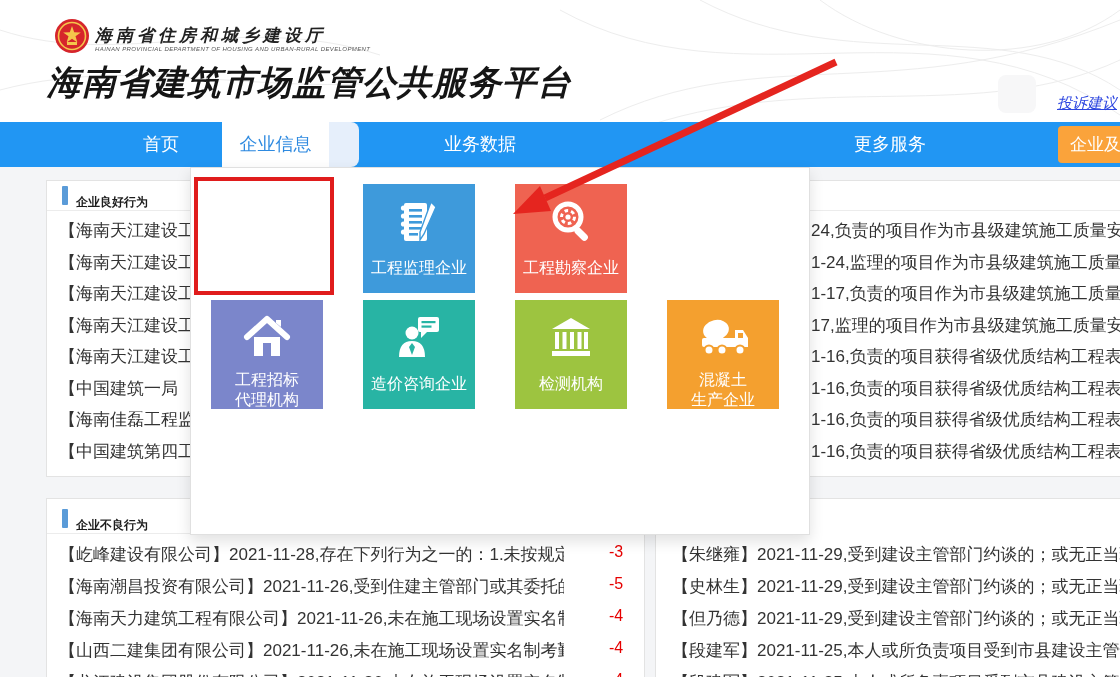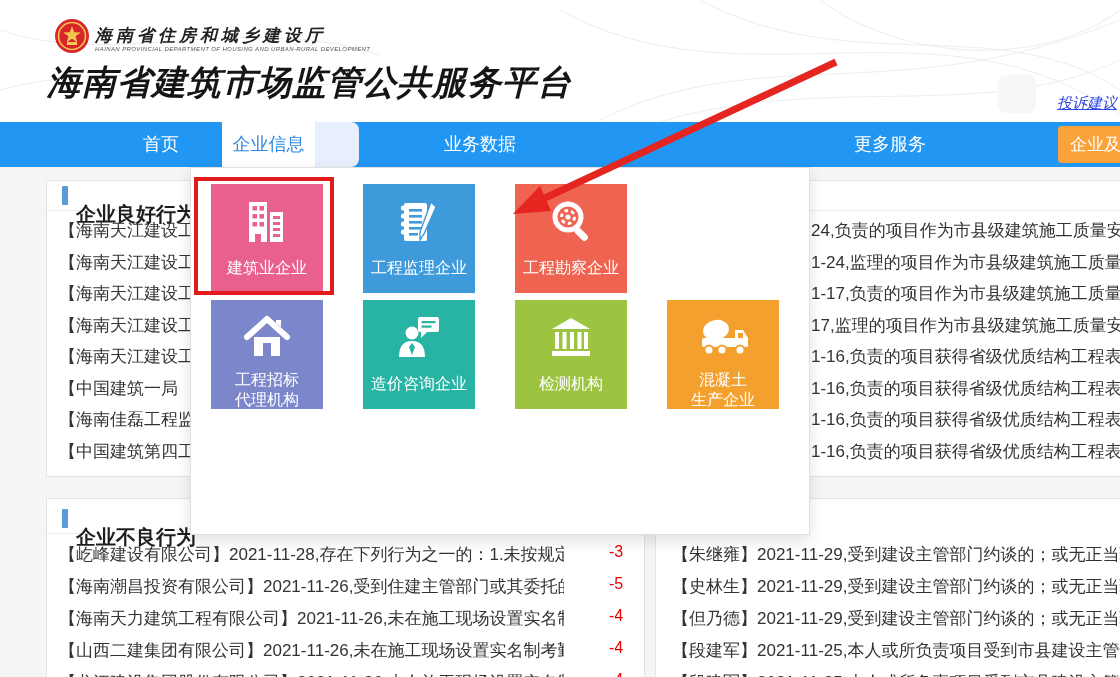--- a/index.html
+++ b/index.html
@@ -19,33 +19,33 @@
   .site-title { position:absolute; left:47px; top:60px; font-size:34px; font-weight:800; color:#151515; letter-spacing:1px; white-space:nowrap; }
   .complaint { position:absolute; left:1057px; top:94px; font-size:15px; color:#2d46e0; text-decoration:underline; cursor:pointer; white-space:nowrap; }
   .gray-widget { position:absolute; left:998px; top:75px; width:38px; height:38px; background:#f7f7f8; border-radius:8px; }
   
   .nav { position:absolute; left:0; top:122px; width:1120px; height:45px; background:#2196f3; z-index:4; }
   .nav-item { position:absolute; top:0; height:45px; line-height:45px; text-align:center; color:#fff; font-size:18px; cursor:pointer; white-space:nowrap; }
   .nav-home   { left:69px;  width:110px;text-align:right; }
   .nav-biz    { left:425px; width:110px; }
   .nav-credit { left:661px; width:110px;margin-top:44px; }
   .nav-more   { left:835px; width:110px; }
-  .nav-active { position:absolute; left:222px; top:0; width:93px; height:45px; background:#fff; line-height:45px; text-align:center; color:#2e8ae0; font-size:18px; cursor:pointer; }
+  .nav-active { position:absolute; left:222px; top:0; width:107px; height:45px; background:#fff; line-height:45px; text-align:center; color:#2e8ae0; font-size:18px; cursor:pointer; }
   .nav-active-strip { position:absolute; left:315px; top:0; width:44px; height:45px; background:#e6effb; border-radius:0 8px 8px 0; }
   .nav-cta { position:absolute; left:1058px; top:4px; width:80px; height:37px; background:#faa33b; border-radius:4px; color:#fff; font-size:17px; line-height:37px; padding-left:12px; cursor:pointer; white-space:nowrap; }
   
   .content-bg { position:absolute; left:0; top:167px; width:1120px; height:510px; background:#f4f5f7; }
   .panelbox { position:absolute; background:#fff; border:1px solid #e3e3e3; overflow:hidden; }
   .box-good-l  { left:46px;  top:180px; width:599px; height:297px; }
   .box-good-r  { left:655px; top:180px; width:473px; height:297px; }
   .box-bad-l   { left:46px;  top:498px; width:599px; height:192px; }
   .box-bad-r   { left:655px; top:498px; width:473px; height:192px; }
   .box-head { position:relative; height:30px; border-bottom:1px solid #ececec; }
   .box-head .bar { position:absolute; left:15px; top:5px; width:6px; height:19px; background:#5a9bd8; border-radius:1px; }
-  .box-head .ttl { position:absolute; left:29px; top:20px; font-size:20px; font-weight:bold; color:#1d1d1d; white-space:nowrap; }
+  .box-head .ttl { position:absolute; left:29px; top:13px; font-size:12px; font-weight:bold; color:#1d1d1d; white-space:nowrap; }
   .lrow { position:absolute; left:12px; font-size:17px; color:#333; white-space:nowrap; overflow:hidden; width:580px; }
   .lrow-badl { width:505px; }
   .score { position:absolute; font-size:16px; color:#e60000; }
   .frag { position:absolute; font-size:17px; color:#333; white-space:nowrap; }
   
   .dropdown { position:absolute; left:190px; top:167px; width:620px; height:368px; background:#fff; border:1px solid #e0e0e0; box-shadow:0 6px 14px rgba(0,0,0,.12); z-index:5; }
   .tile { position:absolute; width:112px; height:109px; cursor:pointer; }
   .tile svg { position:absolute; left:28px; top:10px; width:56px; height:56px; }
   .tile .lab { position:absolute; left:0; top:74px; width:112px; text-align:center; color:#fff; font-size:16px; line-height:20px; white-space:nowrap; }
   .tile .lab2 { top:70px; }
@@ -142,42 +142,20 @@
   <div class="panelbox box-bad-r">
     <div class="frag" style="left:16px;top:44px">【朱继雍】2021-11-29,受到建设主管部门约谈的；或无正当理由不...</div>
     <div class="frag" style="left:16px;top:76px">【史林生】2021-11-29,受到建设主管部门约谈的；或无正当理由不...</div>
     <div class="frag" style="left:16px;top:108px">【但乃德】2021-11-29,受到建设主管部门约谈的；或无正当理由不...</div>
     <div class="frag" style="left:16px;top:140px">【段建军】2021-11-25,本人或所负责项目受到市县建设主管部门...</div>
     <div class="frag" style="left:16px;top:172px">【段建军】2021-11-25,本人或所负责项目受到市县建设主管部门...</div>
   </div>
 
   <div class="dropdown">
 
-    <div class="tile" style="left:20px;top:16px;background:#E9608E;--tc:#E9608E">
-      <svg viewBox="0 0 56 56">
-        <rect x="10" y="8" width="18" height="40" fill="#fff"></rect>
-        <g fill="var(--tc)">
-          <rect x="13.5" y="12" width="4.5" height="4.5"></rect>
-            <rect x="20.5" y="12" width="4.5" height="4.5"></rect>
-          <rect x="13.5" y="20" width="4.5" height="4.5"></rect>
-            <rect x="20.5" y="20" width="4.5" height="4.5"></rect>
-          <rect x="13.5" y="28" width="4.5" height="4.5"></rect>
-            <rect x="20.5" y="28" width="4.5" height="4.5"></rect>
-          <rect x="16" y="40" width="6" height="8"></rect>
-        </g>
-        <rect x="31" y="18" width="13" height="30" fill="#fff"></rect>
-        <g fill="var(--tc)">
-          <rect x="34" y="22" width="7" height="3"></rect>
-            <rect x="34" y="28" width="7" height="3"></rect>
-          <rect x="34" y="34" width="7" height="3"></rect>
-            <rect x="34" y="40" width="7" height="3"></rect>
-        </g>
-      </svg>
-      <div class="lab">建筑业企业</div>
-    </div>
 
     <div class="tile" style="left:172px;top:16px;background:#3E9ADB;--tc:#3E9ADB">
       <svg viewBox="0 0 56 56">
         <rect x="13" y="9" width="23" height="38" rx="2" fill="#fff"></rect>
         <g fill="var(--tc)">
           <rect x="18" y="15" width="13" height="2.6"></rect>
             <rect x="18" y="21" width="13" height="2.6"></rect>
           <rect x="18" y="27" width="13" height="2.6"></rect>
             <rect x="18" y="33" width="13" height="2.6"></rect>
           <rect x="18" y="39" width="9" height="2.6"></rect>

